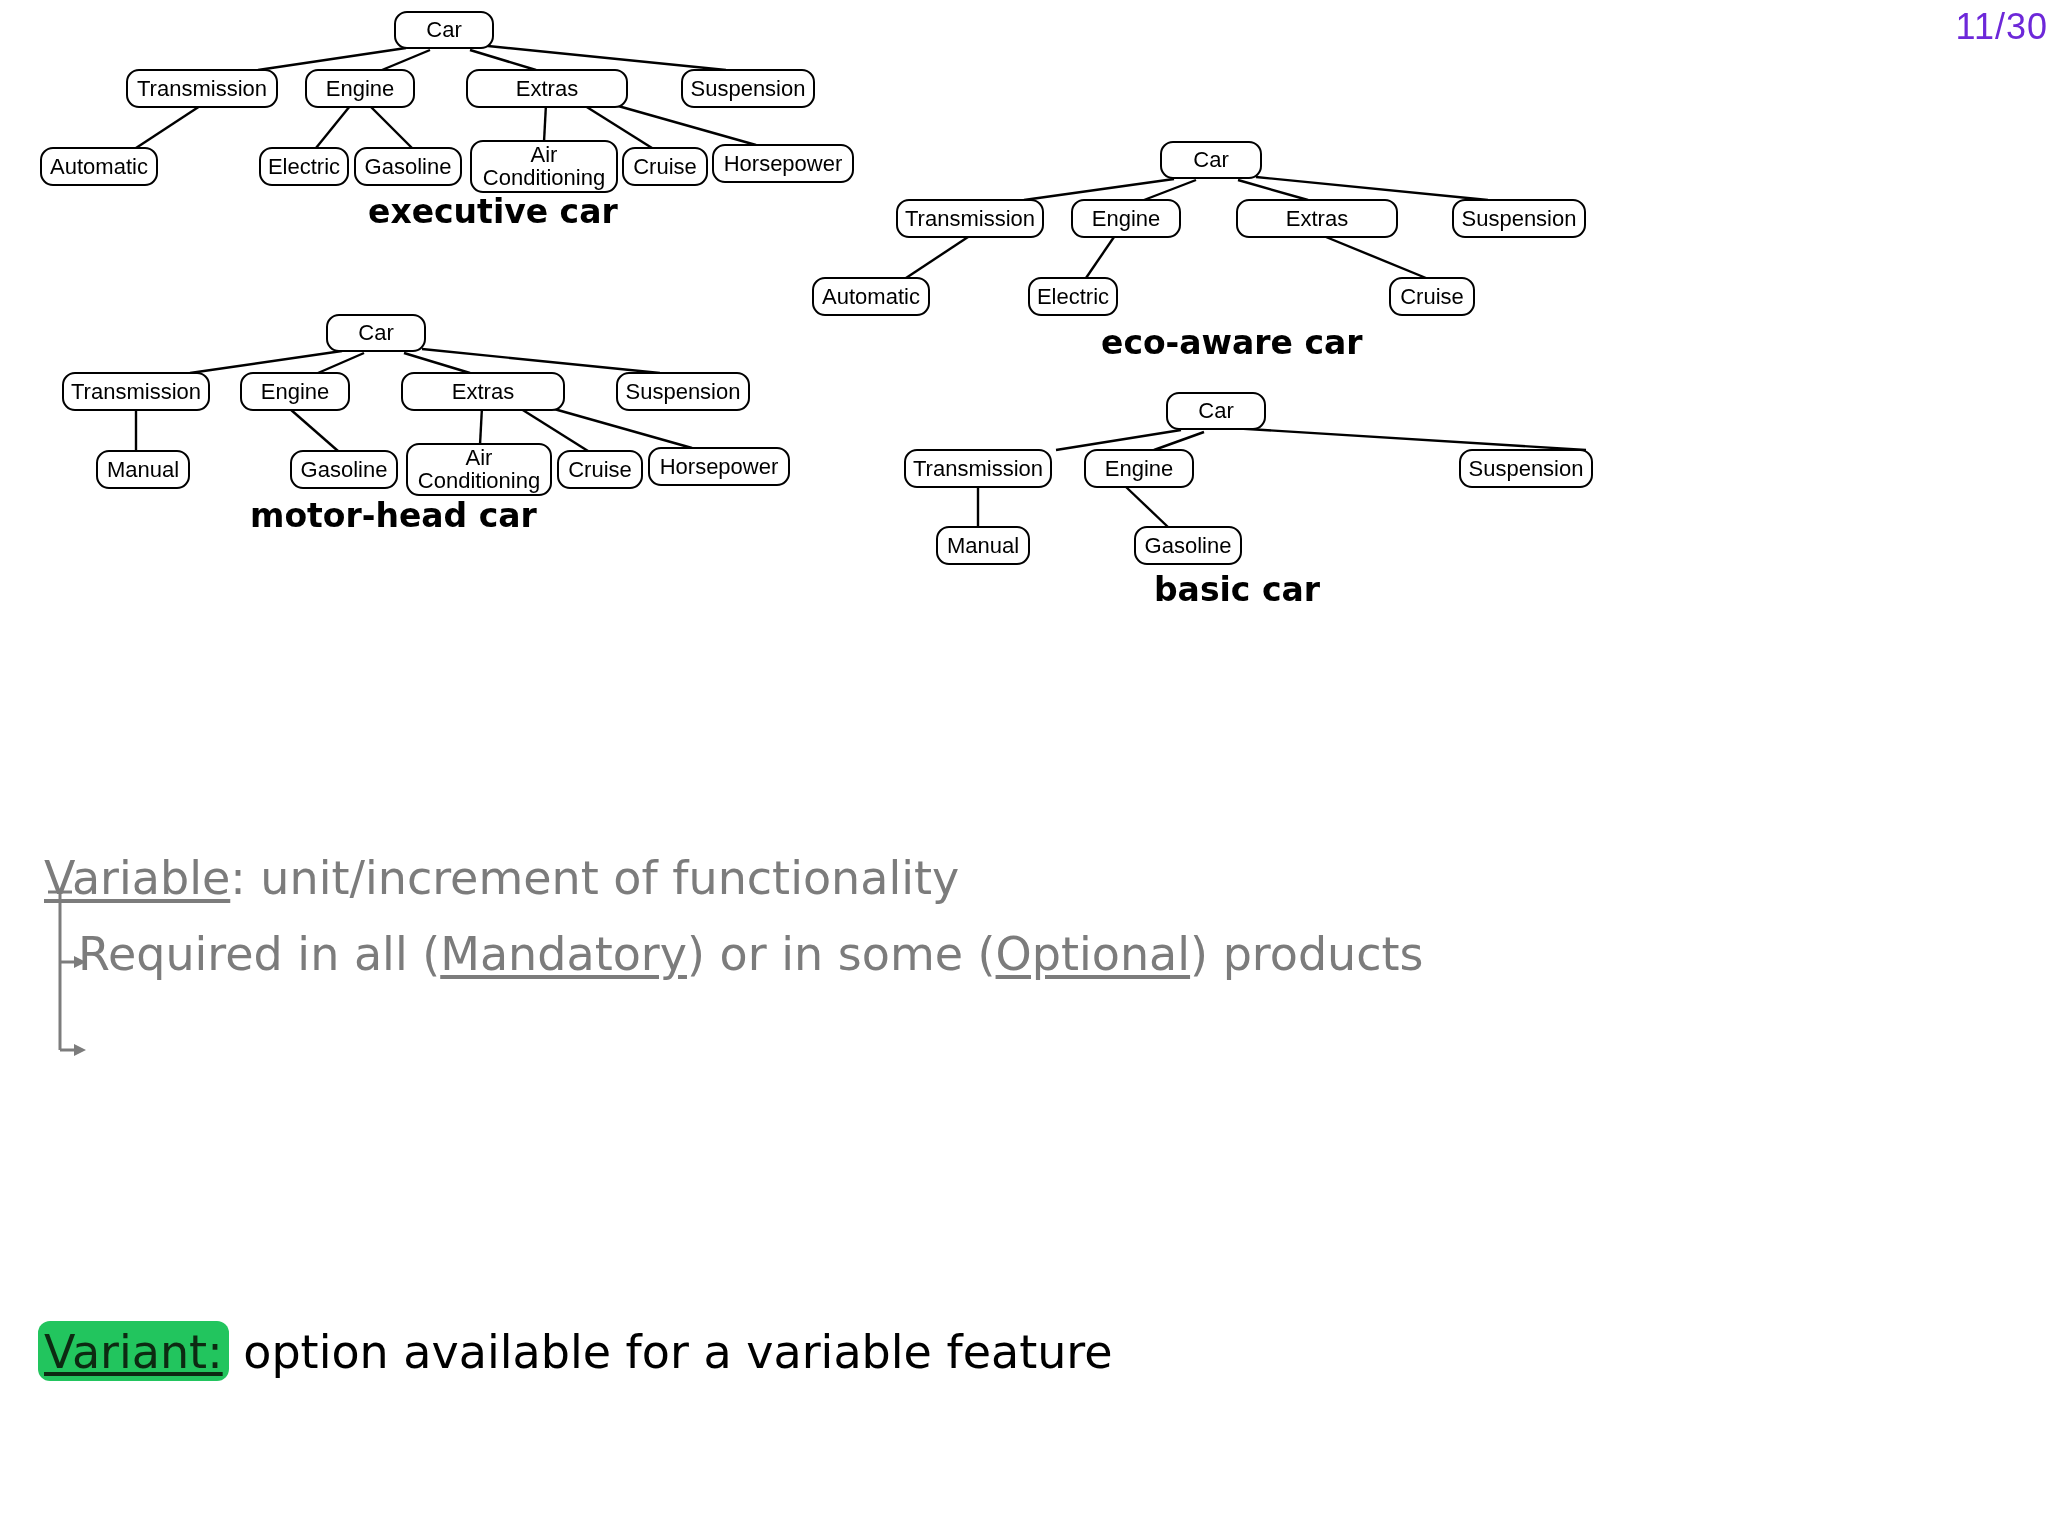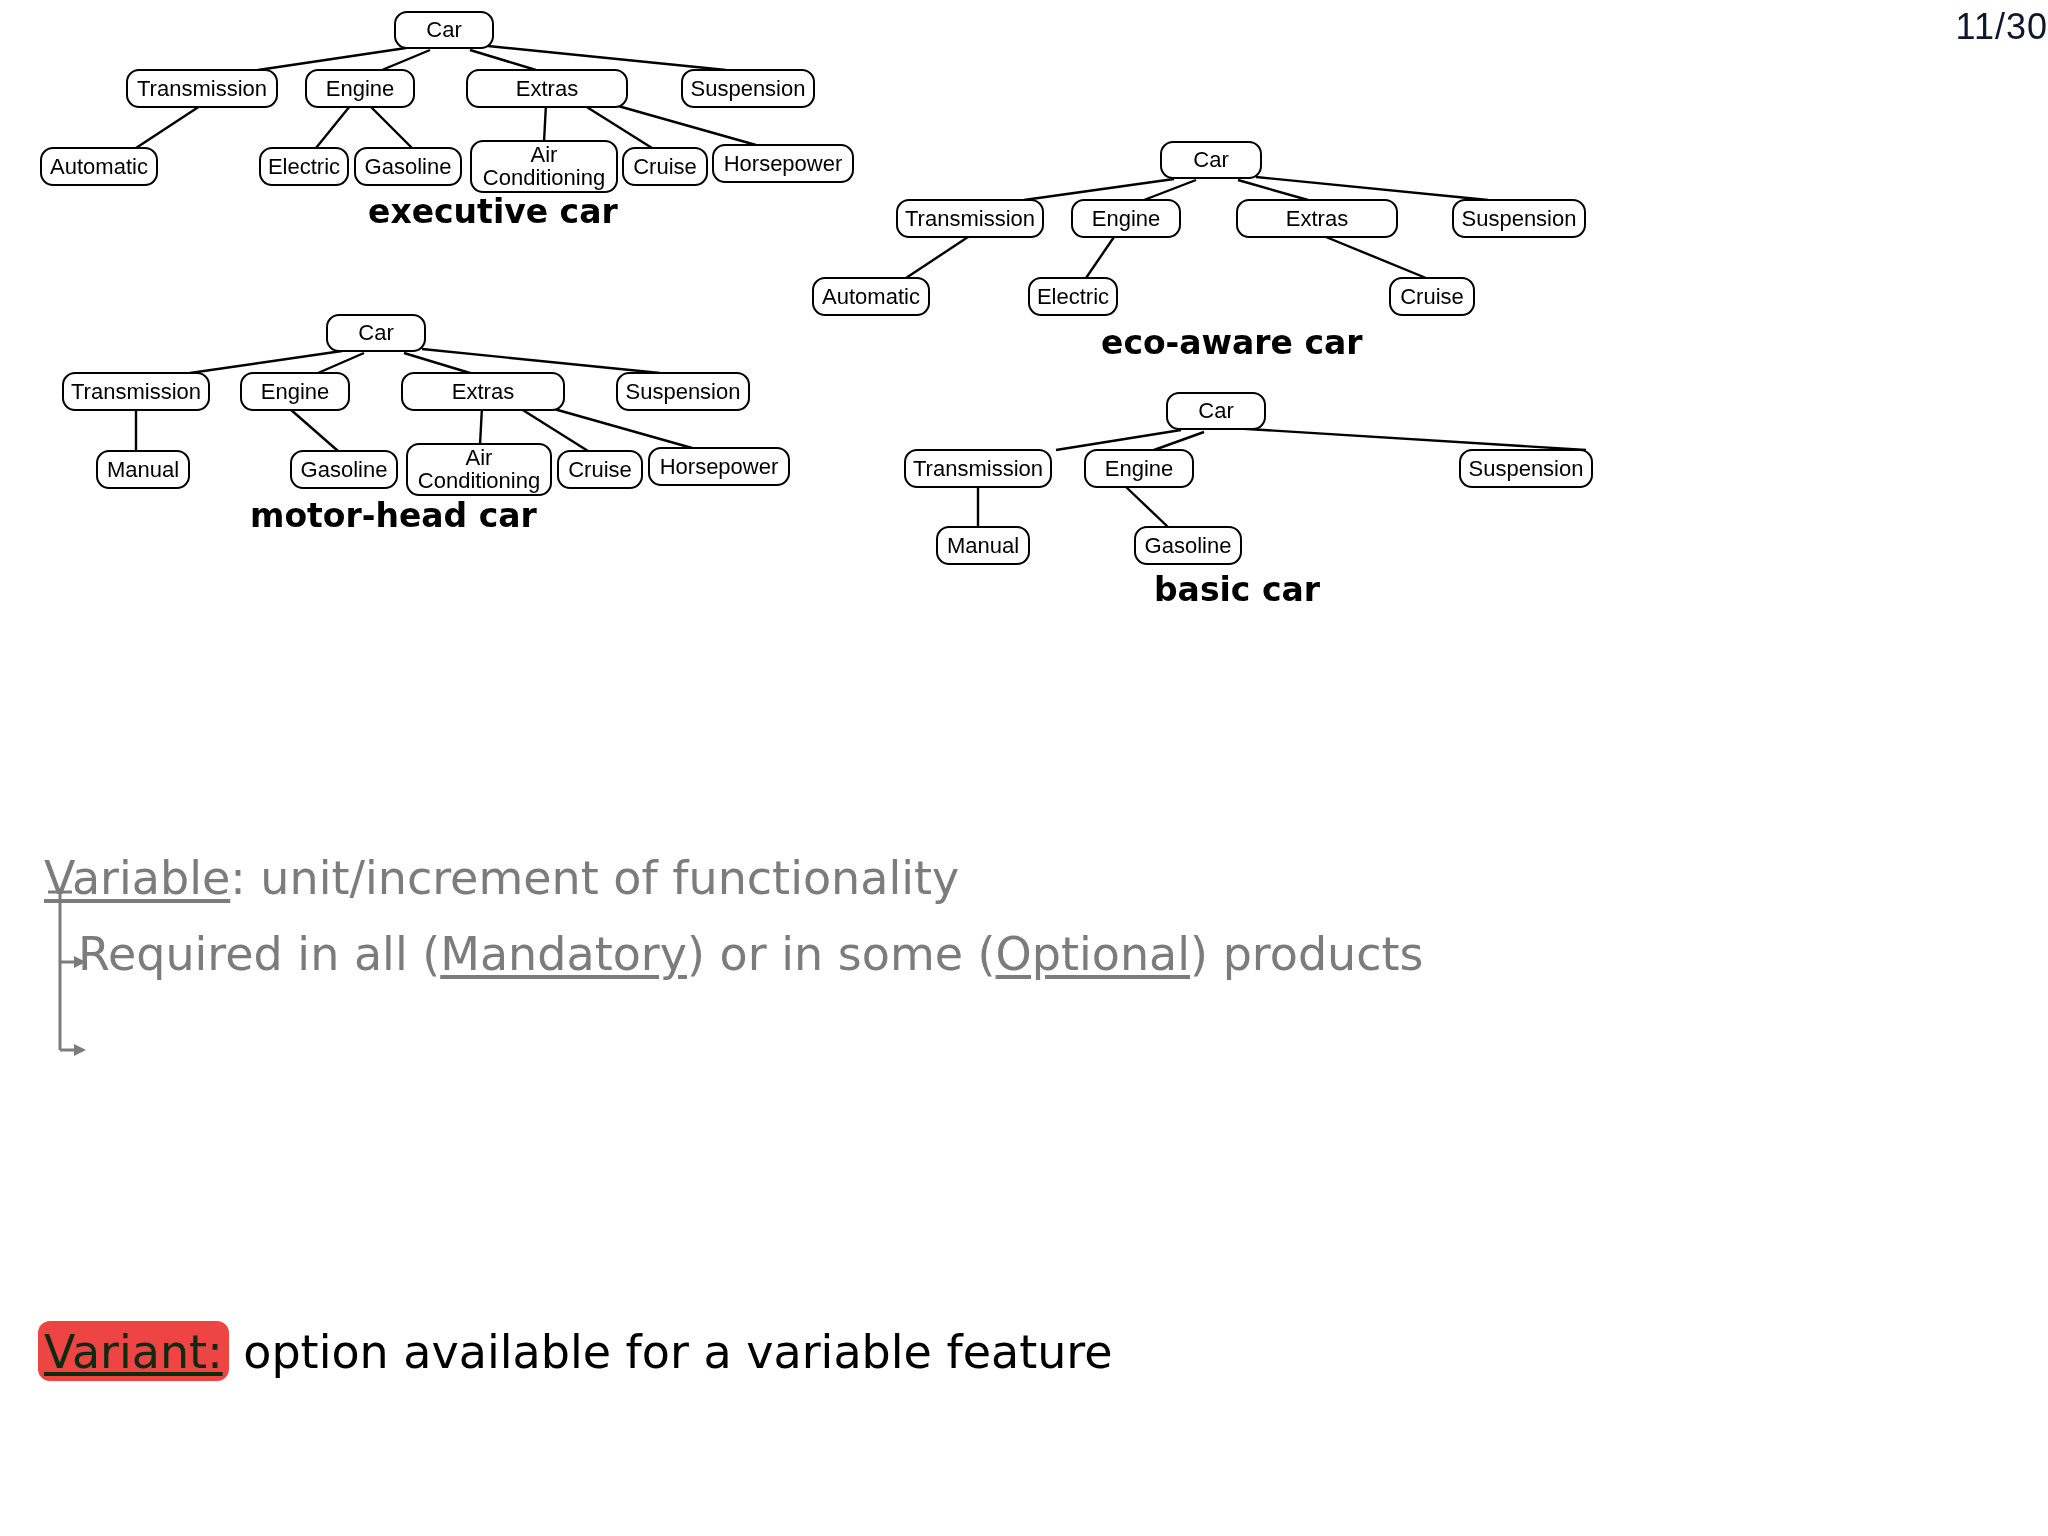--- a/index.html
+++ b/index.html
@@ -15,21 +15,21 @@
     font-family: "Liberation Sans", sans-serif;
   }
 
   
   #page-number {
     position: absolute;
     top: 6px;
     right: 0px;
     font-size: 36px;
     letter-spacing: 1px;
-    color: #0f172a;
+    color: #6d28d9;
     font-family: "Liberation Sans", sans-serif;
     white-space: nowrap;
   }
 
   
   .diagram {
     position: absolute;
     margin-left: 26px;
   }
   .diagram svg {
@@ -100,21 +100,21 @@
   #variant-line {
     position: absolute;
     left: 38px;
     top: 1325px;
     font-family: "DejaVu Sans", sans-serif;
     font-size: 46px;
     color: #000000;
     white-space: nowrap;
   }
   #variant-key {
-    background: #ef4444;
+    background: #22c55e;
     border-radius: 12px;
     padding: 4px 6px 2px 6px;
     text-decoration: underline;
     text-underline-offset: 4px;
     color: #0d2a12;
   }
 </style>
 </head>
 <body>
 

